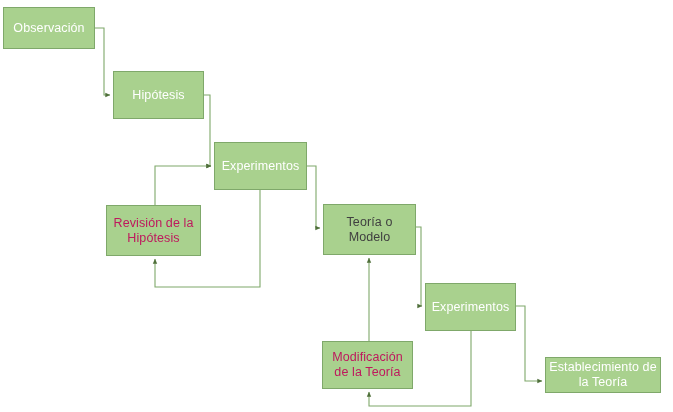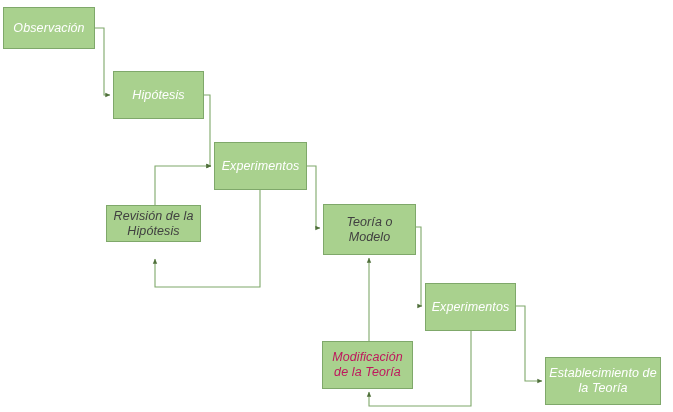--- a/index.html
+++ b/index.html
@@ -6,21 +6,20 @@
   body{
     font-family:"Liberation Sans","DejaVu Sans",sans-serif;
     -webkit-font-smoothing:antialiased;
   }
   #canvas{
     position:relative;
     width:673px;
     height:412px;
     background:#ffffff;
     overflow:hidden;
-    font-style:italic;
   }
   #edges{
     position:absolute;
     left:0;top:0;
     width:673px;height:412px;
     pointer-events:none;
   }
   .node{
     position:absolute;
     box-sizing:border-box;
@@ -62,24 +61,24 @@
         <polyline points="369,341 369,258" stroke="#7fa86a" fill="none" marker-end="url(#arrow-u)"></polyline>
         <polyline points="471,331 471,406 369,406 369,392" stroke="#7fa86a" fill="none" marker-end="url(#arrow-u)"></polyline>
         <polyline points="516,306 525,306 525,381 542,381" stroke="#7fa86a" fill="none" marker-end="url(#arrow-r)"></polyline>
       </g>
   </svg>
 
   <div id="node-layer">
       <div class="node" style="left: 3px; top: 7px; width: 92px; height: 42px; font-size: 12.5px; background: rgb(169, 209, 142); border-color: rgb(127, 168, 106); color: rgb(255, 255, 255);"><span>Observación</span></div>
       <div class="node" style="left: 113px; top: 71px; width: 91px; height: 48px; font-size: 12.5px; background: rgb(169, 209, 142); border-color: rgb(127, 168, 106); color: rgb(255, 255, 255);"><span>Hipótesis</span></div>
       <div class="node" style="left: 214px; top: 142px; width: 93px; height: 48px; font-size: 12.5px; background: rgb(169, 209, 142); border-color: rgb(127, 168, 106); color: rgb(255, 255, 255);"><span>Experimentos</span></div>
-      <div class="node" style="left: 106px; top: 205px; width: 95px; height: 37px; font-size: 12.5px; background: rgb(169, 209, 142); border-color: rgb(127, 168, 106); color: #404040;"><span>Revisión de la
+      <div class="node" style="left: 106px; top: 205px; width: 95px; height: 51px; font-size: 12.5px; background: rgb(169, 209, 142); border-color: rgb(127, 168, 106); color: #be185d;"><span>Revisión de la
 Hipótesis</span></div>
       <div class="node" style="left: 323px; top: 204px; width: 93px; height: 51px; font-size: 12.5px; background: rgb(169, 209, 142); border-color: rgb(127, 168, 106); color: #404040;"><span>Teoría o
 Modelo</span></div>
       <div class="node" style="left: 425px; top: 283px; width: 91px; height: 48px; font-size: 12.5px; background: rgb(169, 209, 142); border-color: rgb(127, 168, 106); color: rgb(255, 255, 255);"><span>Experimentos</span></div>
       <div class="node" style="left: 322px; top: 341px; width: 91px; height: 48px; font-size: 12.5px; background: rgb(169, 209, 142); border-color: rgb(127, 168, 106); color: #be185d;"><span>Modificación
 de la Teoría</span></div>
-      <div class="node" style="left: 545px; top: 357px; width: 116px; height: 48px; font-size: 12.5px; background: rgb(169, 209, 142); border-color: rgb(127, 168, 106); color: rgb(255, 255, 255);"><span>Establecimiento de
+      <div class="node" style="left: 545px; top: 357px; width: 116px; height: 36px; font-size: 12.5px; background: rgb(169, 209, 142); border-color: rgb(127, 168, 106); color: rgb(255, 255, 255);"><span>Establecimiento de
 la Teoría</span></div>
     </div>
 
 </div>
 
 </body></html>

